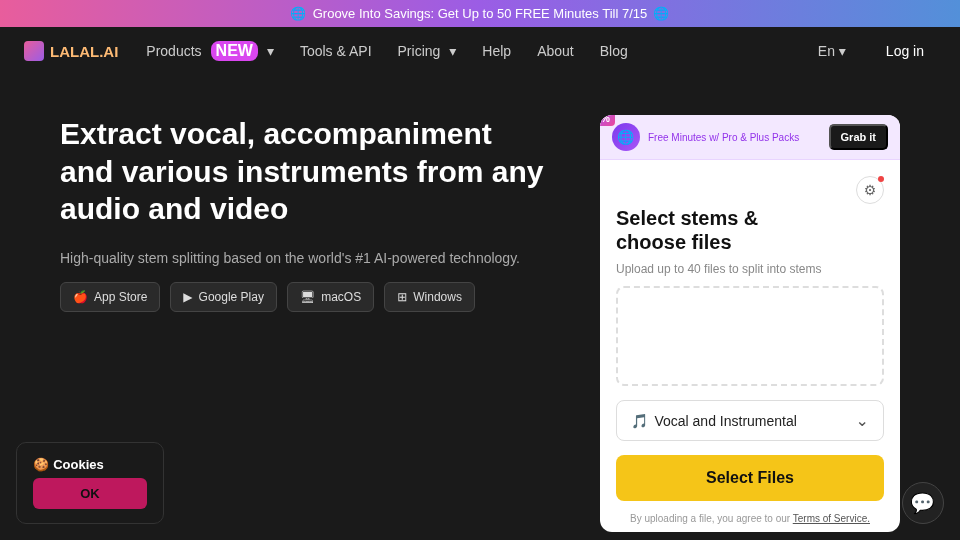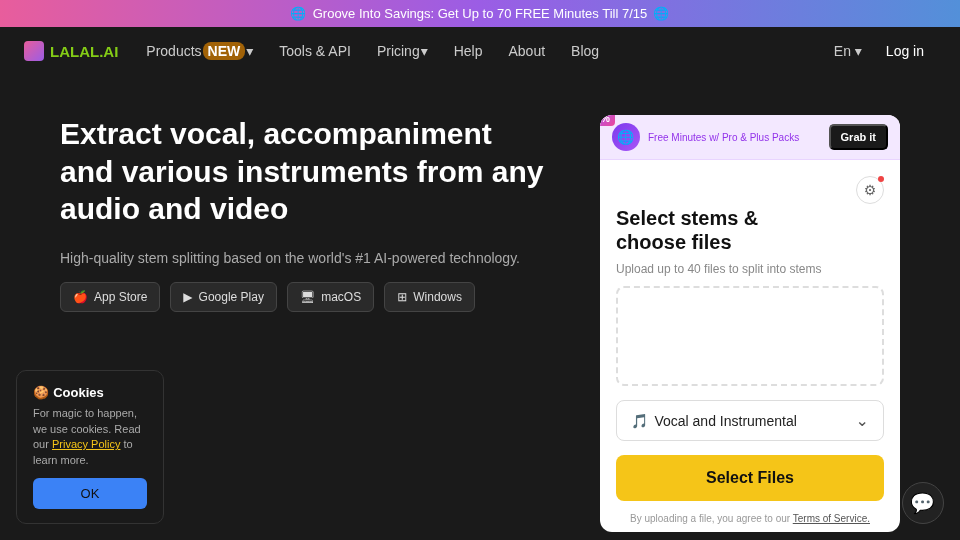--- a/index.html
+++ b/index.html
@@ -33,21 +33,21 @@
       padding: 0 24px;
       height: 48px;
       gap: 0;
     }
     .navbar-logo {
       display: flex;
       align-items: center;
       gap: 6px;
       font-weight: 700;
       font-size: 15px;
-      color: #84cc16;
+      color: #fdba74;
       margin-right: 16px;
       white-space: nowrap;
     }
     .logo-icon {
       width: 20px;
       height: 20px;
       background: linear-gradient(135deg, #e85d9c, #9b5de5);
       border-radius: 4px;
       display: inline-block;
     }
@@ -58,35 +58,35 @@
       flex: 1;
     }
     .nav-item {
       padding: 6px 12px;
       font-size: 14px;
       color: #ccc;
       cursor: pointer;
       border-radius: 4px;
       display: flex;
       align-items: center;
-      gap: 1px;
+      gap: 9px;
       white-space: nowrap;
     }
     .nav-badge {
-      background: #a16207;
-      color: #fff;
-      font-size: 14px;
+      background: #d946ef;
+      color: #fff;
+      font-size: 16px;
       padding: 1px 5px;
       border-radius: 8px;
       font-weight: 600;
     }
     .nav-right {
       display: flex;
       align-items: center;
-      gap: 12px;
+      gap: 28px;
     }
     .nav-lang {
       font-size: 14px;
       color: #ccc;
       cursor: pointer;
     }
     .nav-login {
       font-size: 14px;
       color: #fff;
       cursor: pointer;
@@ -331,28 +331,28 @@
       gap: 4px;
     }
     .cookies-text {
       font-size: 11px;
       color: #aaa;
       line-height: 1.4;
       margin-bottom: 10px;
     }
     .cookies-link { color: #f5c518; text-decoration: underline; cursor: pointer; }
     .cookies-ok-btn {
-      background: #3b82f6;
+      background: #be185d;
       color: #111;
       border: none;
       border-radius: 6px;
       padding: 8px 0;
       width: 100%;
       font-size: 13px;
-      font-weight: 400;
+      font-weight: 700;
       cursor: pointer;
       text-align: center;
     }
 
     
     .chat-btn {
       position: fixed;
       bottom: 16px;
       right: 16px;
       width: 42px;
@@ -366,21 +366,21 @@
       cursor: pointer;
       font-size: 20px;
       z-index: 100;
     }
   </style>
 </head>
 <body>
 
 <div class="top-banner">
   <span>🌐</span>
-  <span>Groove Into Savings: Get Up to 70 FREE Minutes Till 7/15</span>
+  <span>Groove Into Savings: Get Up to 50 FREE Minutes Till 7/15</span>
   <span>🌐</span>
 </div>
 
 <nav class="navbar">
   <div class="navbar-logo">
     <span class="logo-icon"></span>
     <span>LALAL.AI</span>
   </div>
   <div class="nav-items">
     <div class="nav-item">
@@ -478,23 +478,18 @@
       By uploading a file, you agree to our <a>Terms of Service.</a>
     </div>
   </div>
 </div>
 
 <div class="cookies-banner">
   <div class="cookies-title">
     <span>🍪</span>
     <span>Cookies</span>
   </div>
-  <div class="cookies-text">
-    <span>For magic to happen, we use cookies. Read our</span>
-    <span class="cookies-link">Privacy Policy</span>
-    <span>to learn more.</span>
-  </div>
   <button class="cookies-ok-btn">OK</button>
 </div>
 
 <div class="chat-btn">
   <span>💬</span>
 </div>
 
 </body></html>

